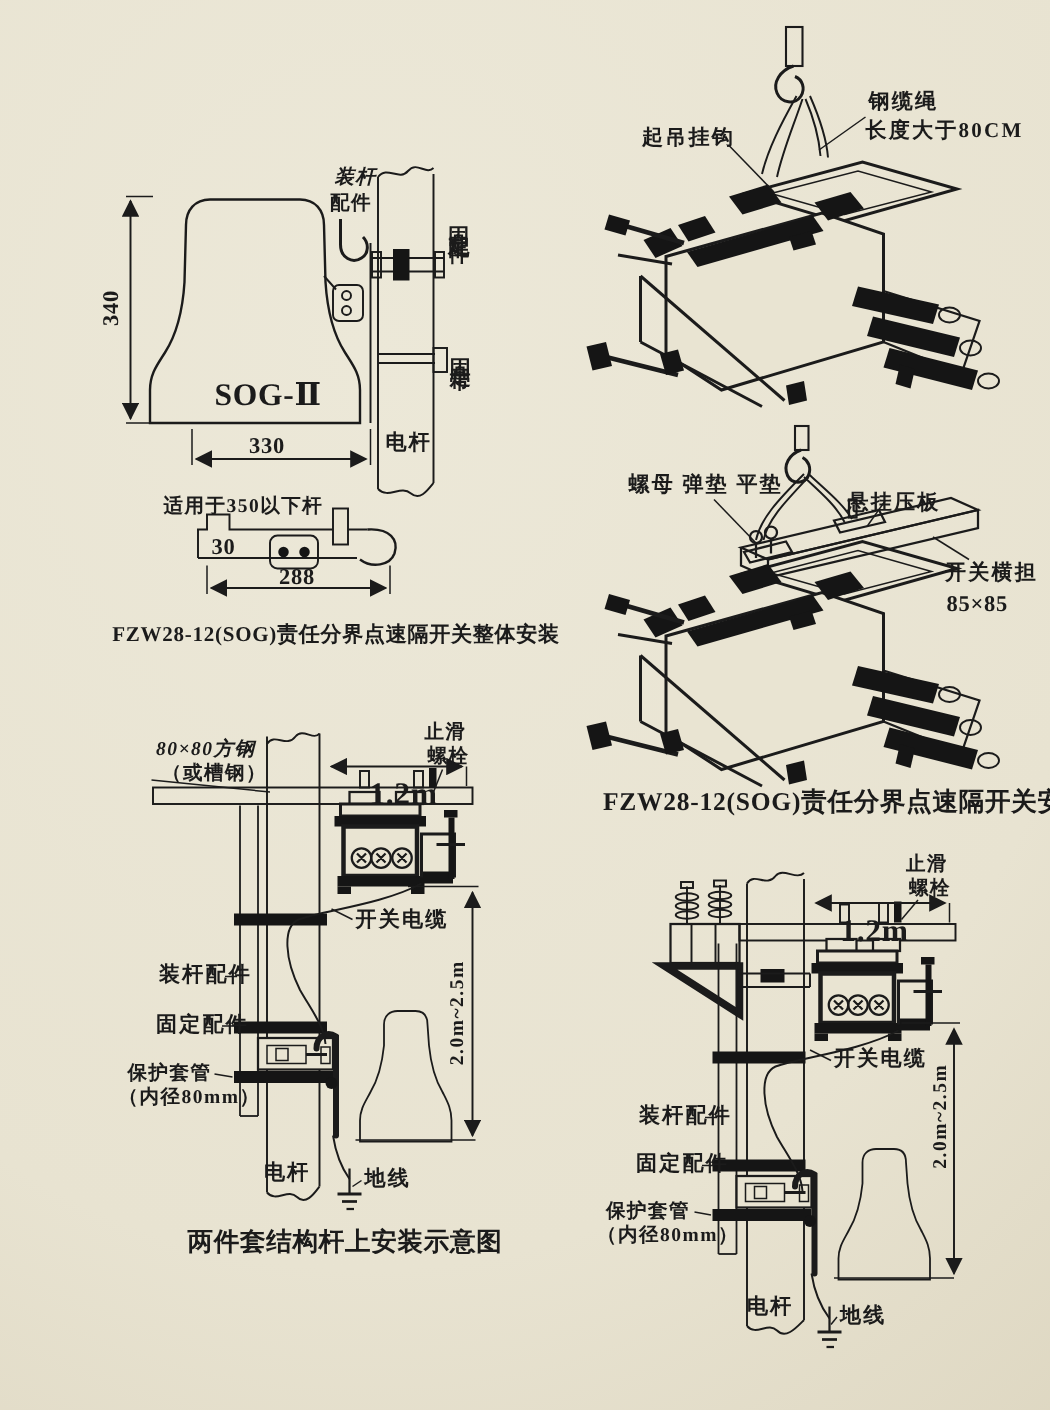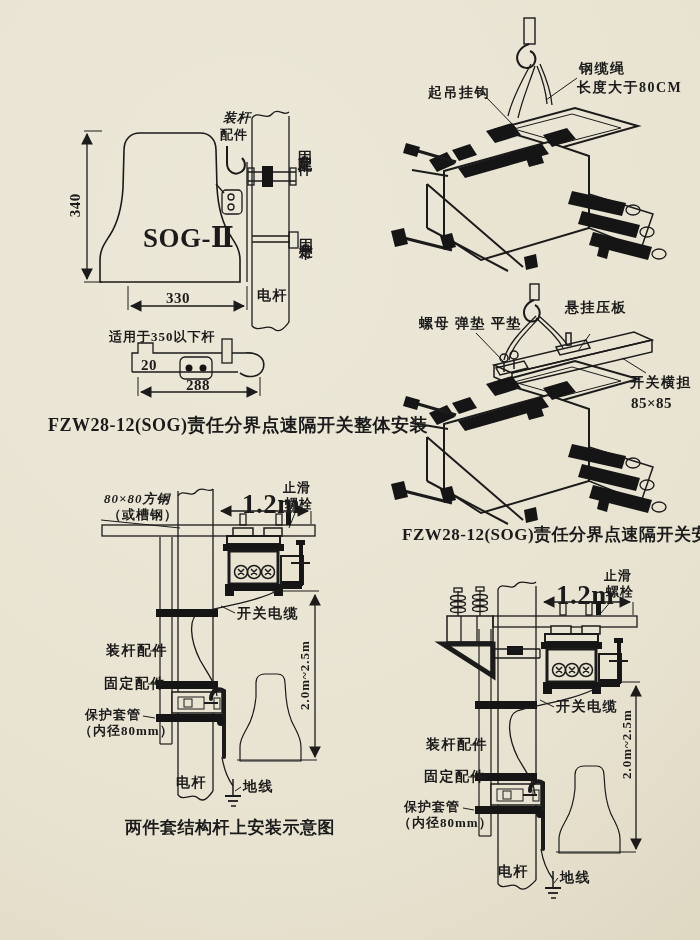--- a/index.html
+++ b/index.html
@@ -13,22 +13,22 @@
     position:absolute;
     font:bold 14px "Liberation Serif","DejaVu Serif",serif;
     color:#1b1b1b;
     white-space:nowrap;
     letter-spacing:1.5px;
     line-height:1.1;
   }
   .s13{font-size:13px;letter-spacing:1px;}
   .s15{font-size:15px;letter-spacing:0.5px;}
   .cap{font-size:17px;letter-spacing:0.5px;}
-  .cap1{font-size:18px;letter-spacing:0.5px;}
-  .big{font-size:27px;letter-spacing:0.5px;}
+  .cap1{font-size:14px;letter-spacing:0.5px;}
+  .big{font-size:21px;letter-spacing:0.5px;margin-top:28px;}
   .ctr{text-align:center;}
   .vtext{writing-mode:vertical-rl;text-orientation:upright;letter-spacing:4px;}
   .rot{transform:rotate(-90deg);transform-origin:center center;text-align:center;}
 </style>
 </head>
 <body>
 
 <div id="stage">
 
 <svg class="art" width="700" height="940" viewBox="0 0 700 940">
@@ -324,30 +324,30 @@
 
 <div class="lbl big" style="left:143px;top:224px;width:62px;">SOG-Ⅱ</div>
 <div class="lbl s15 rot" style="left:55px;top:197px;width:40px;">340</div>
 <div class="lbl s15 ctr" style="left:158px;top:290px;width:40px;">330</div>
 <div class="lbl s13" style="left:109px;top:314px;margin-top:16px;">适用于350以下杆</div>
 <div class="lbl s13" style="left:223px;top:111px;font-style:italic;">装杆</div>
 <div class="lbl s13" style="left:220px;top:128px;">配件</div>
 <div class="lbl vtext" style="left:297px;top:139px;height:90px;">固定配件</div>
 <div class="lbl vtext" style="left:298px;top:227px;height:66px;">固定带</div>
 <div class="lbl" style="left:257px;top:288px;">电杆</div>
-<div class="lbl s15" style="left:141px;top:357px;">20</div>
+<div class="lbl s15" style="left:141px;top:357px;">30</div>
 <div class="lbl s15 ctr" style="left:170px;top:377px;width:40px;text-align:right;">288</div>
 <div class="lbl cap1 ctr" style="left:48px;top:416px;width:352px;">FZW28-12(SOG)责任分界点速隔开关整体安装</div>
 
 <div class="lbl" style="left:428px;top:85px;text-align:right;">起吊挂钩</div>
 <div class="lbl" style="left:579px;top:61px;">钢缆绳</div>
 <div class="lbl" style="left:577px;top:80px;">长度大于80CM</div>
 
 <div class="lbl" style="left:419px;top:316px;">螺母 弹垫 平垫</div>
-<div class="lbl" style="left:565px;top:300px;">悬挂压板</div>
+<div class="lbl" style="left:565px;top:328px;">悬挂压板</div>
 <div class="lbl" style="left:630px;top:375px;">开关横担</div>
 <div class="lbl s15" style="left:631px;top:395px;">85×85</div>
 <div class="lbl cap ctr" style="left:402px;top:526px;width:296px;">FZW28-12(SOG)责任分界点速隔开关安装</div>
 
 <div class="lbl s13" style="left:104px;top:492px;font-style:italic;">80×80方钢</div>
 <div class="lbl s13" style="left:108px;top:508px;">（或槽钢）</div>
 <div class="lbl big ctr" style="left:242px;top:490px;width:54px;">1.2m</div>
 <div class="lbl s13" style="left:283px;top:481px;">止滑</div>
 <div class="lbl s13" style="left:285px;top:497px;">螺栓</div>
 <div class="lbl" style="left:237px;top:606px;">开关电缆</div>

